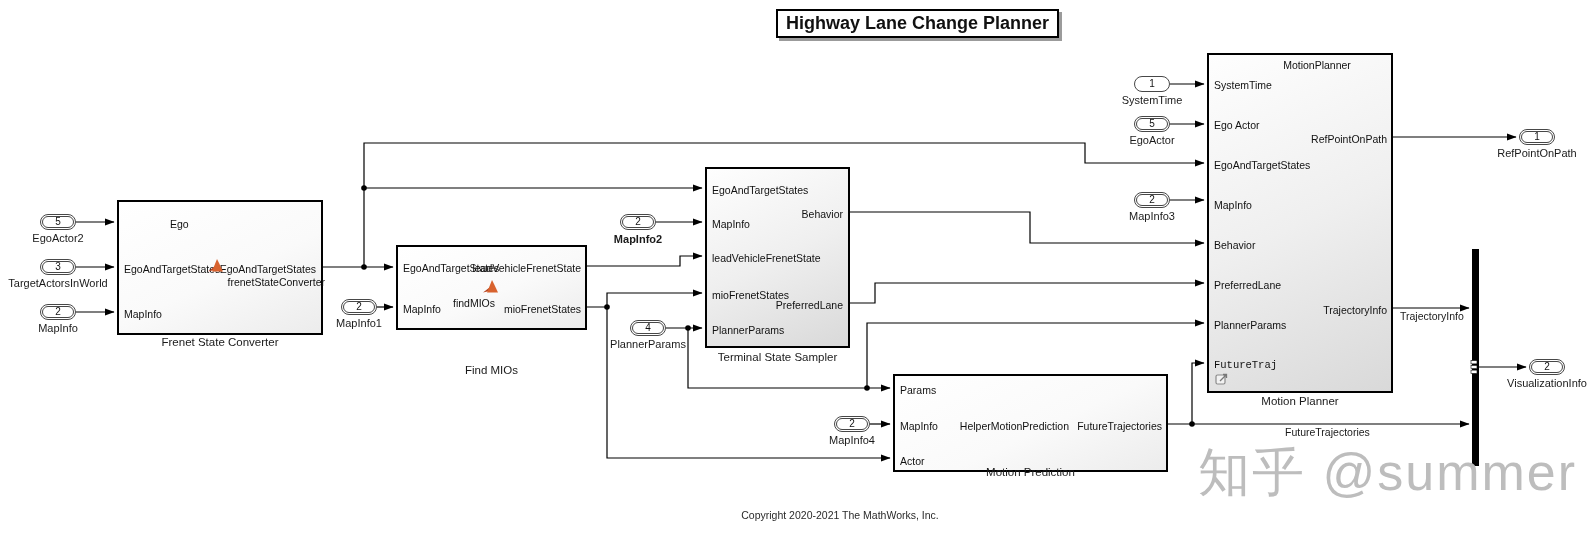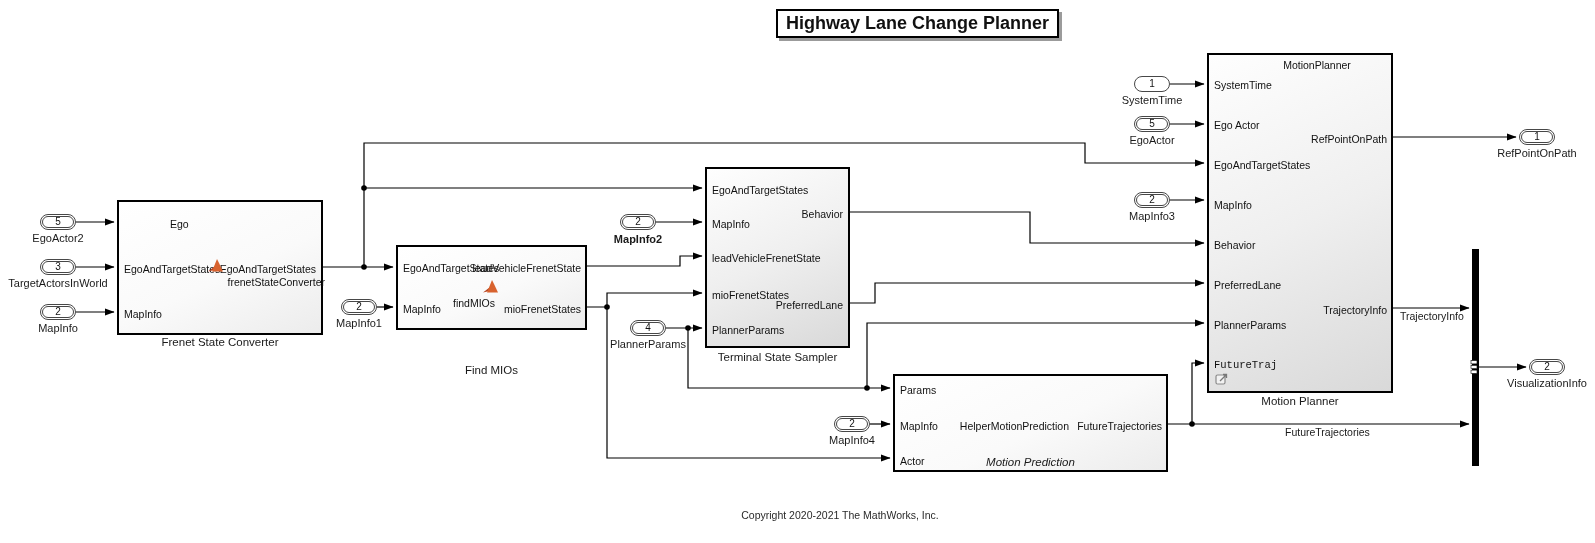--- a/index.html
+++ b/index.html
@@ -131,21 +131,21 @@
   </div>
   <div class="block-label" style="left:705px;top:351px;width:145px;">Terminal State Sampler</div>
 
   <div class="block block--light" style="left:893px;top:374px;width:275px;height:98px;">
     <span class="pin" style="left:5px;top:7px;">Params</span>
     <span class="pin" style="left:5px;top:43px;">MapInfo</span>
     <span class="pin" style="left:5px;top:78px;">Actor</span>
     <span class="pin r" style="right:97px;top:43px;margin-left:29px;">HelperMotionPrediction</span>
     <span class="pin r" style="right:4px;top:43px;">FutureTrajectories</span>
   </div>
-  <div class="block-label" style="left:893px;top:456px;width:275px;font-style:italic;">Motion Prediction</div>
+  <div class="block-label" style="left:893px;top:466px;width:275px;">Motion Prediction</div>
 
   <div class="block block--shaded" style="left:1207px;top:53px;width:186px;height:340px;">
     <div class="mp-header">MotionPlanner</div>
     <span class="pin" style="left:5px;top:23px;">SystemTime</span>
     <span class="pin" style="left:5px;top:63px;">Ego Actor</span>
     <span class="pin" style="left:5px;top:103px;">EgoAndTargetStates</span>
     <span class="pin" style="left:5px;top:143px;">MapInfo</span>
     <span class="pin" style="left:5px;top:183px;">Behavior</span>
     <span class="pin" style="left:5px;top:223px;">PreferredLane</span>
     <span class="pin" style="left:5px;top:263px;">PlannerParams</span>
@@ -227,14 +227,15 @@
   <div class="port" style="left:1529px;top:359px;">
     <span class="ring"></span>
       <span class="num">2</span>
     </div>
   <div class="oval-label" style="left:1472px;top:377px;">VisualizationInfo</div>
 
   <div class="wire-label" style="left:1400px;top:310px;">TrajectoryInfo</div>
   <div class="wire-label" style="left:1285px;top:426px;">FutureTrajectories</div>
 
   <div class="copyright">Copyright 2020-2021 The MathWorks, Inc.</div>
+  <div class="watermark">知乎 @summer</div>
 
 </div>
 
 </body></html>

